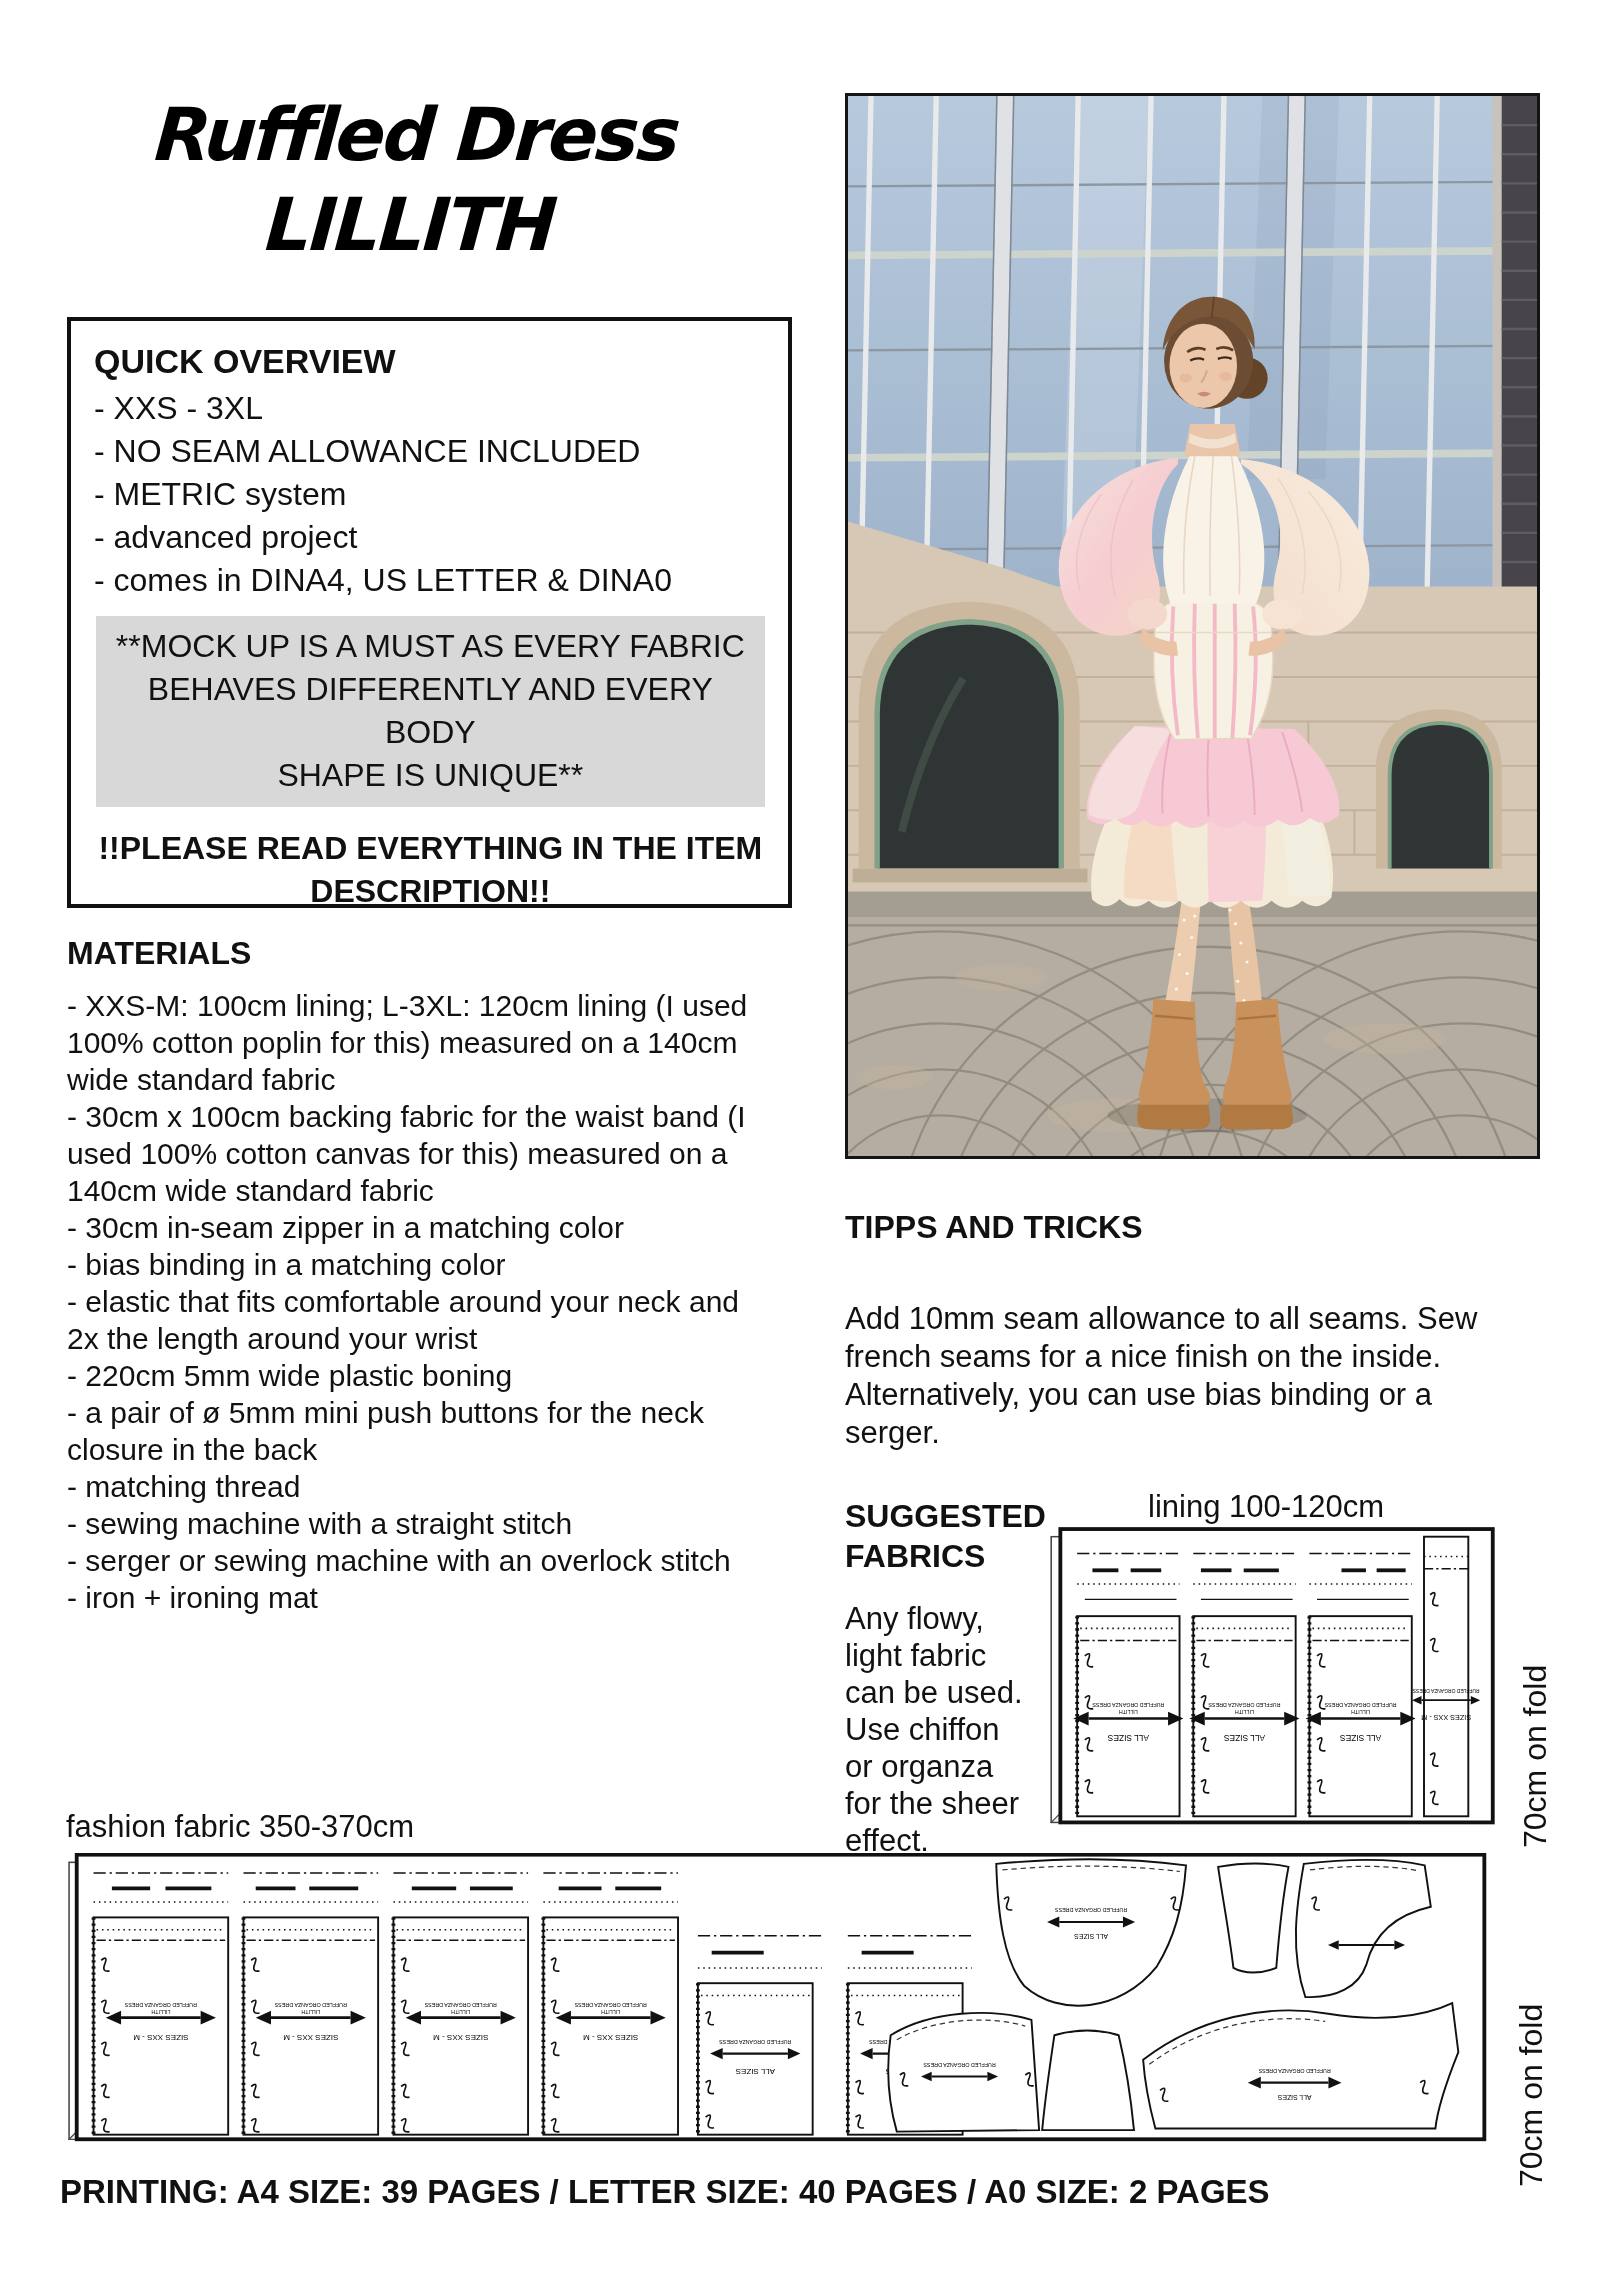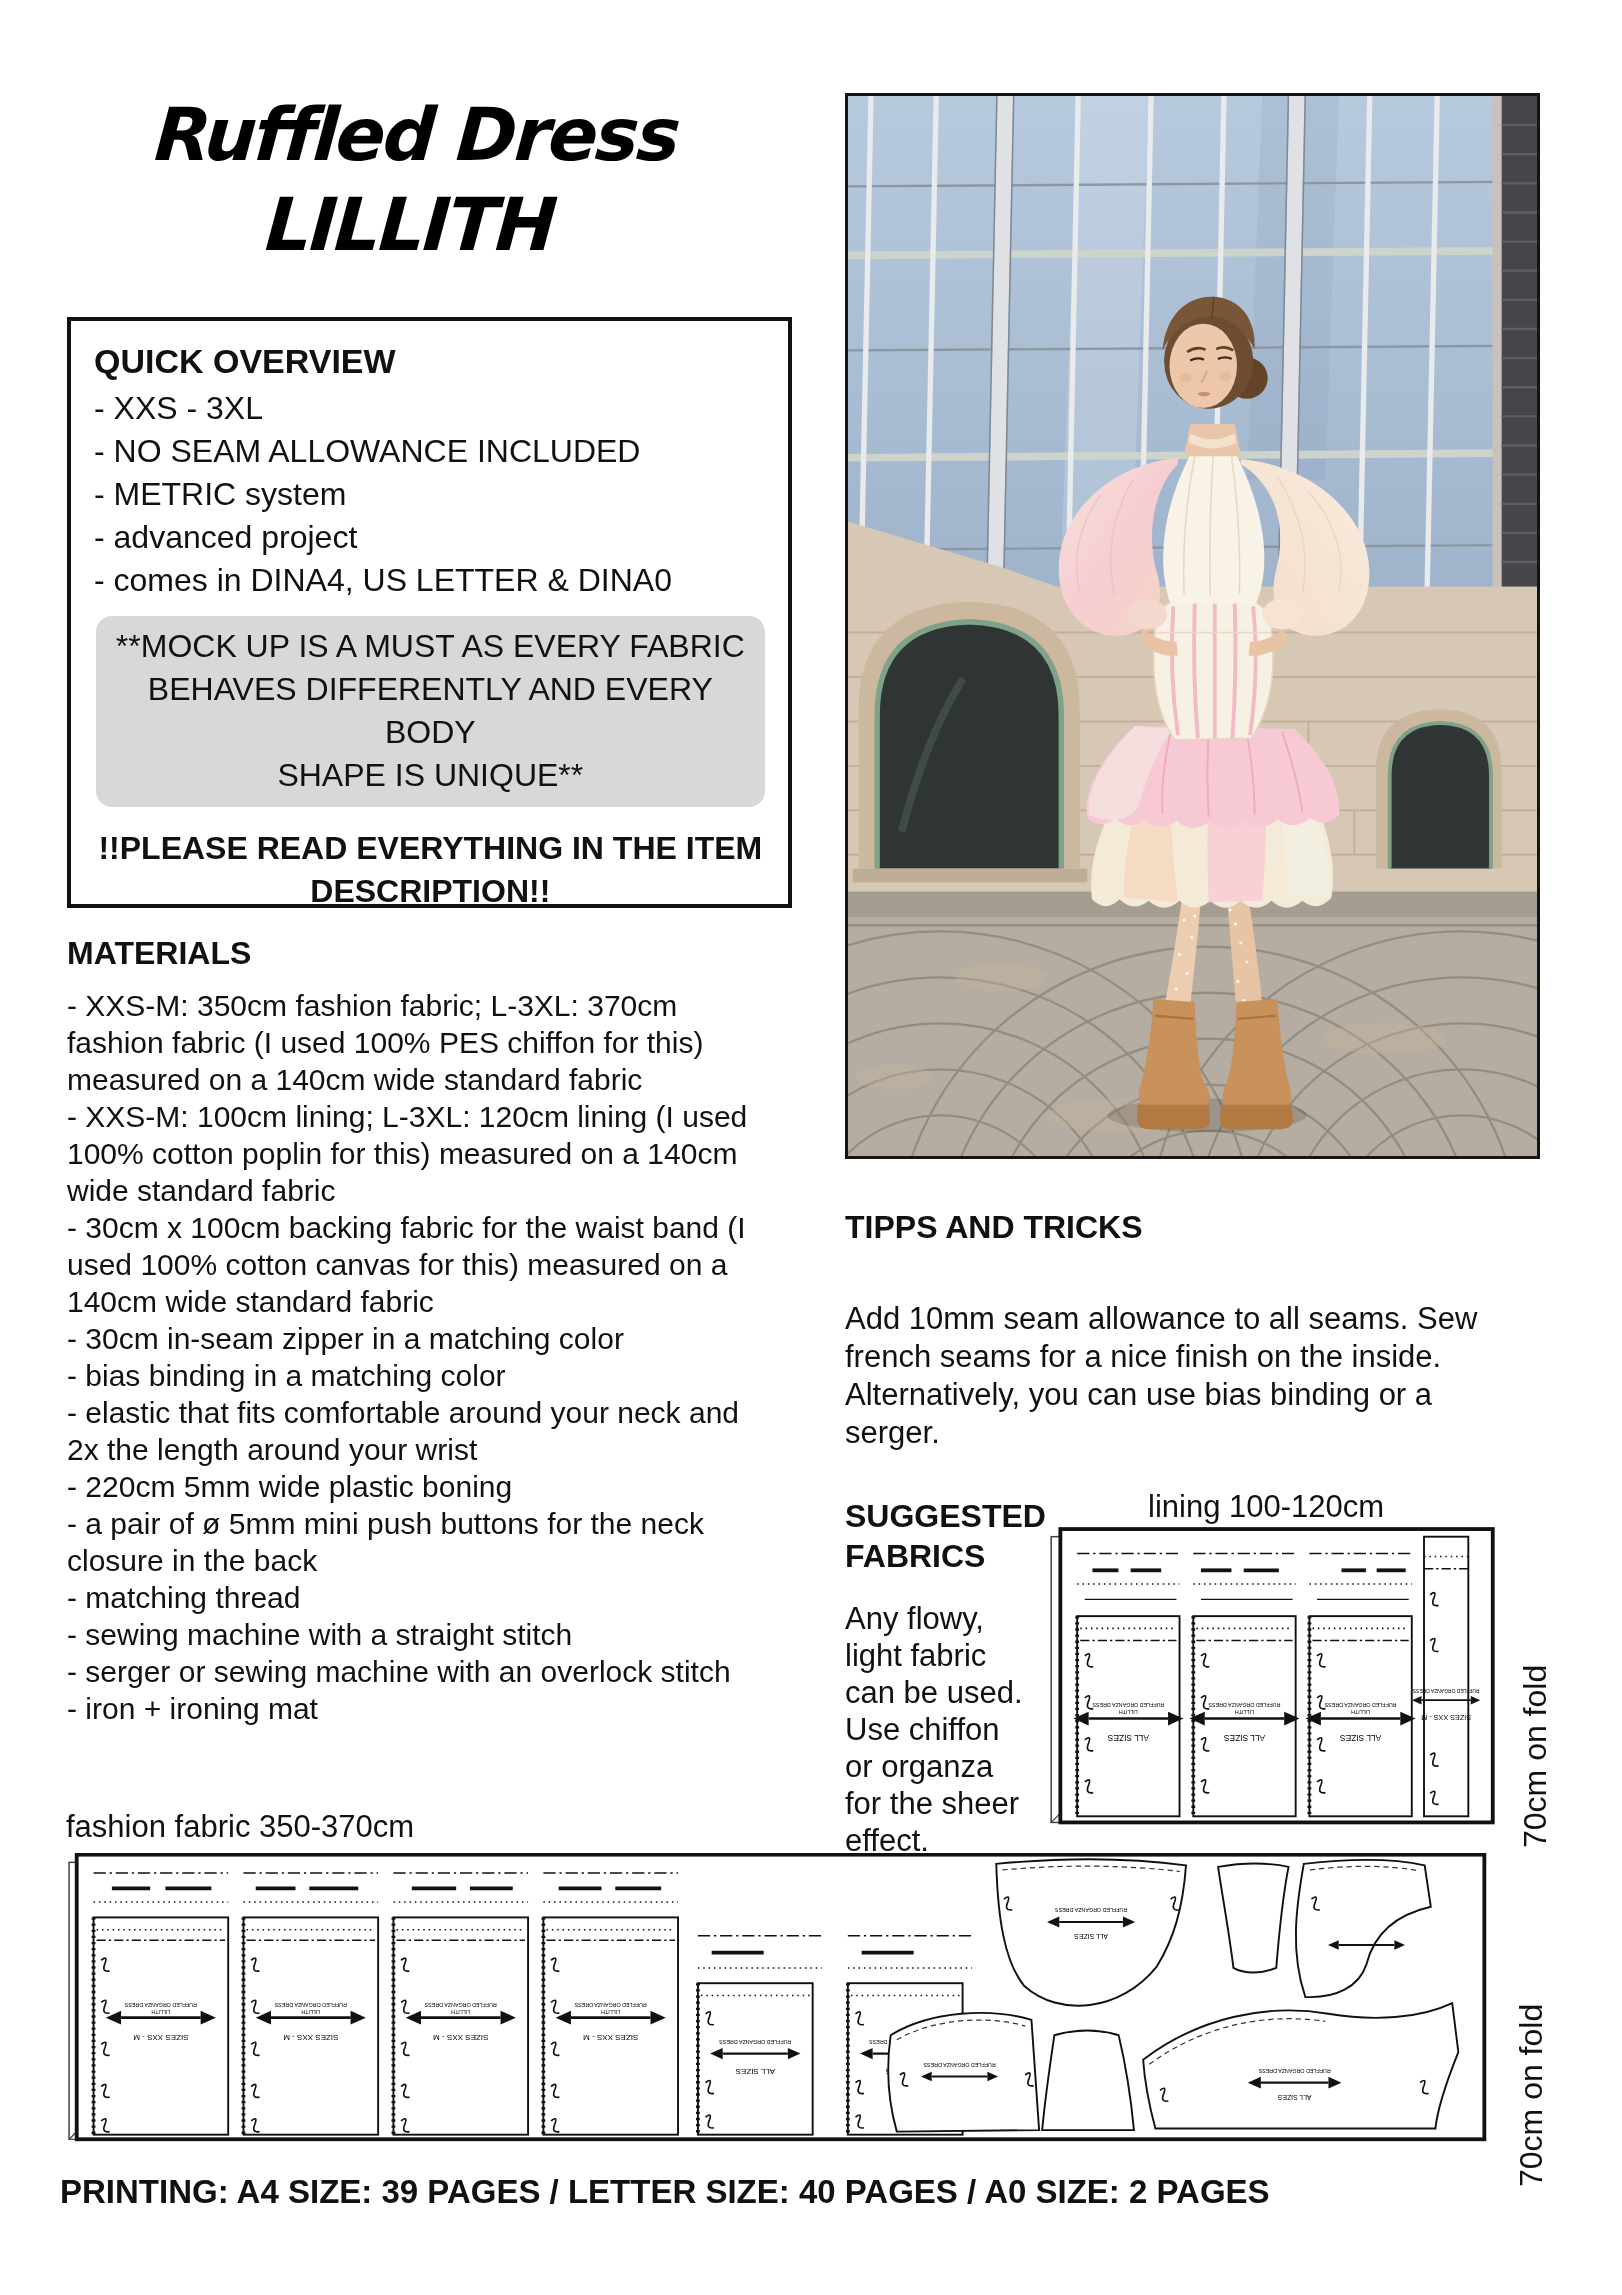--- a/index.html
+++ b/index.html
@@ -11,21 +11,21 @@
   .title{left:46px;top:90px;width:735px;text-align:center;
          font-family:"DejaVu Sans", sans-serif;font-weight:bold;font-style:italic;
          font-size:73px;line-height:90px;letter-spacing:-2.3px;color:#000;
          transform:skewX(-4deg);}
 
   .overview-box{left:67px;top:317px;width:725px;height:591px;border:4.6px solid #111;
                 box-sizing:border-box;padding:21.4px 21.4px 0 23px;}
   .ov-heading{font-size:34px;font-weight:bold;margin:0 0 6.1px 0;}
   .ov-item{font-size:32px;line-height:43px;}
   .ov-warning{margin:13.8px 1.5px 0 1.5px;background:#d8d8d8;padding:9.2px 6.1px;
-              text-align:center;font-size:32px;line-height:43px;border-radius:16px;}
+              text-align:center;font-size:32px;line-height:43px;}
   .ov-note{margin-top:20px;text-align:center;font-weight:bold;font-size:32px;line-height:43px;}
 
   .sec-heading{font-size:32px;font-weight:bold;}
   .materials-heading{left:67px;top:935px;}
   .materials-list{left:67px;top:987px;width:741px;font-size:30px;line-height:37px;}
   .mat-item{white-space:pre-line;}
 
   .photo-frame{left:845px;top:93px;width:695px;height:1066px;border:3.8px solid #151515;
                box-sizing:border-box;background:#aabdd3;}
   .photo-frame svg{display:block;width:100%;height:100%;}
@@ -71,23 +71,20 @@
     <div class="ov-warning pre">**MOCK UP IS A MUST AS EVERY FABRIC
 BEHAVES DIFFERENTLY AND EVERY BODY
 SHAPE IS UNIQUE**</div>
     <div class="ov-note pre">!!PLEASE READ EVERYTHING IN THE ITEM
 DESCRIPTION!!</div>
   </div>
 
   <div class="abs sec-heading materials-heading">MATERIALS</div>
   <div class="abs materials-list">
 
-  <div class="mat-item">- XXS-M: 350cm fashion fabric; L-3XL: 370cm
-fashion fabric (I used 100% PES chiffon for this)
-measured on a 140cm wide standard fabric</div>
       <div class="mat-item">- XXS-M: 100cm lining; L-3XL: 120cm lining (I used
 100% cotton poplin for this) measured on a 140cm
 wide standard fabric</div>
       <div class="mat-item">- 30cm x 100cm backing fabric for the waist band (I
 used 100% cotton canvas for this) measured on a
 140cm wide standard fabric</div>
       <div class="mat-item">- 30cm in-seam zipper in a matching color</div>
       <div class="mat-item">- bias binding in a matching color</div>
       <div class="mat-item">- elastic that fits comfortable around your neck and
 2x the length around your wrist</div>

